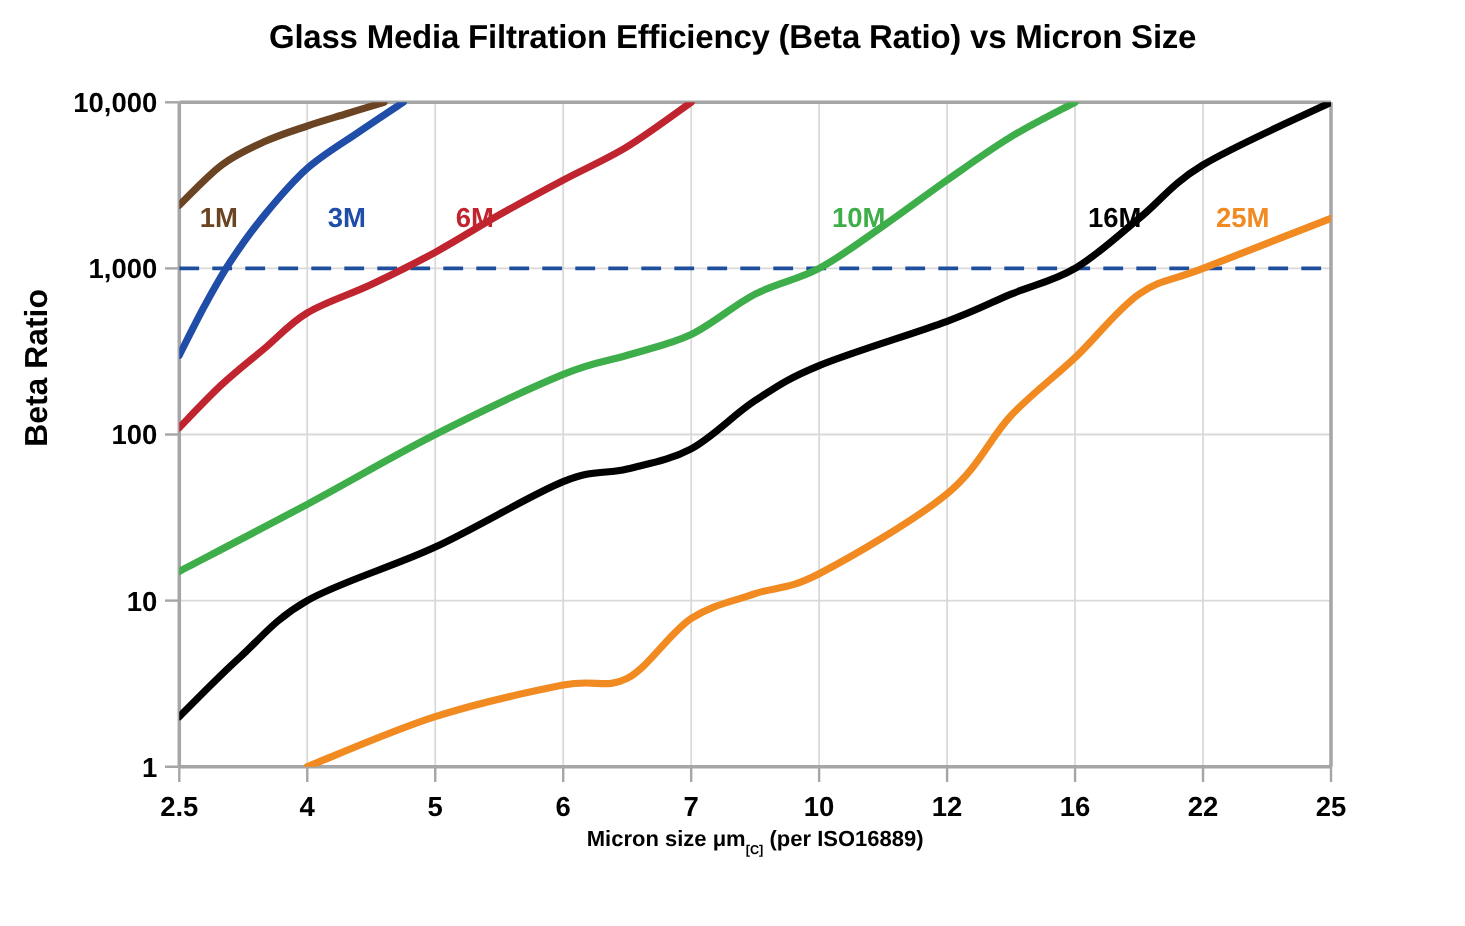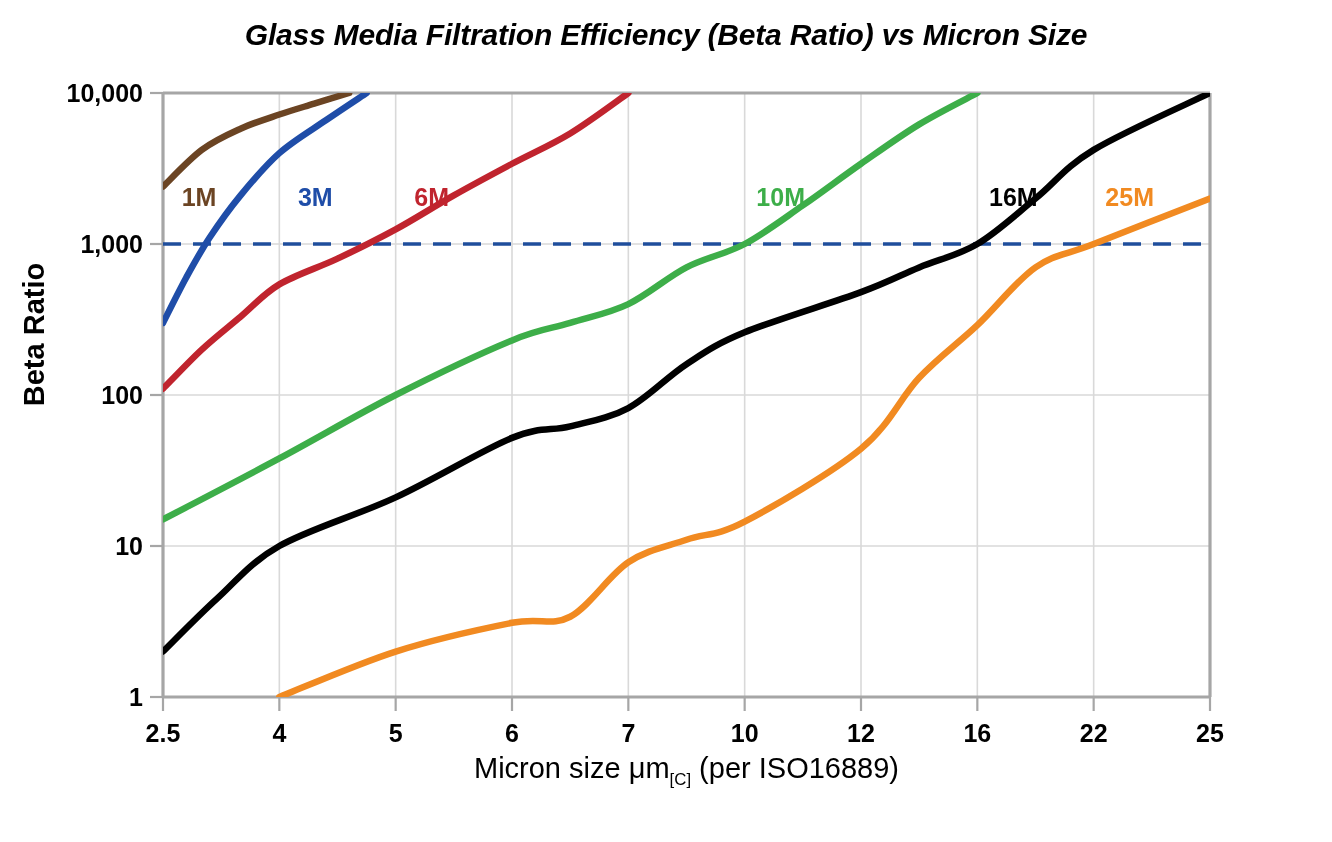--- a/index.html
+++ b/index.html
@@ -23,21 +23,20 @@
     position: absolute;
     left: 0;
     top: 18px;
     width: 1332px;
     text-align: center;
     font-family: "Liberation Sans", sans-serif;
     font-size: 30px;
     font-weight: bold;
     color: #000000;
     letter-spacing: -0.2px;
-    font-style: italic;
   }
   .y-axis-title {
     position: absolute;
     left: -96px;
     top: 318px;
     width: 260px;
     text-align: center;
     transform: rotate(-90deg);
     transform-origin: center center;
     font-family: "Liberation Sans", sans-serif;
@@ -45,22 +44,22 @@
     font-weight: bold;
     color: #000000;
   }
   .x-axis-title {
     position: absolute;
     left: 163px;
     top: 752px;
     width: 1047px;
     text-align: center;
     font-family: "Liberation Sans", sans-serif;
-    font-size: 29px;
-    font-weight: normal;
+    font-size: 20px;
+    font-weight: bold;
     color: #000000;
   }
   .x-axis-title sub {
     font-size: 0.58em;
     vertical-align: baseline;
     position: relative;
     top: 7px;
   }
   svg.plot {
     position: absolute;

